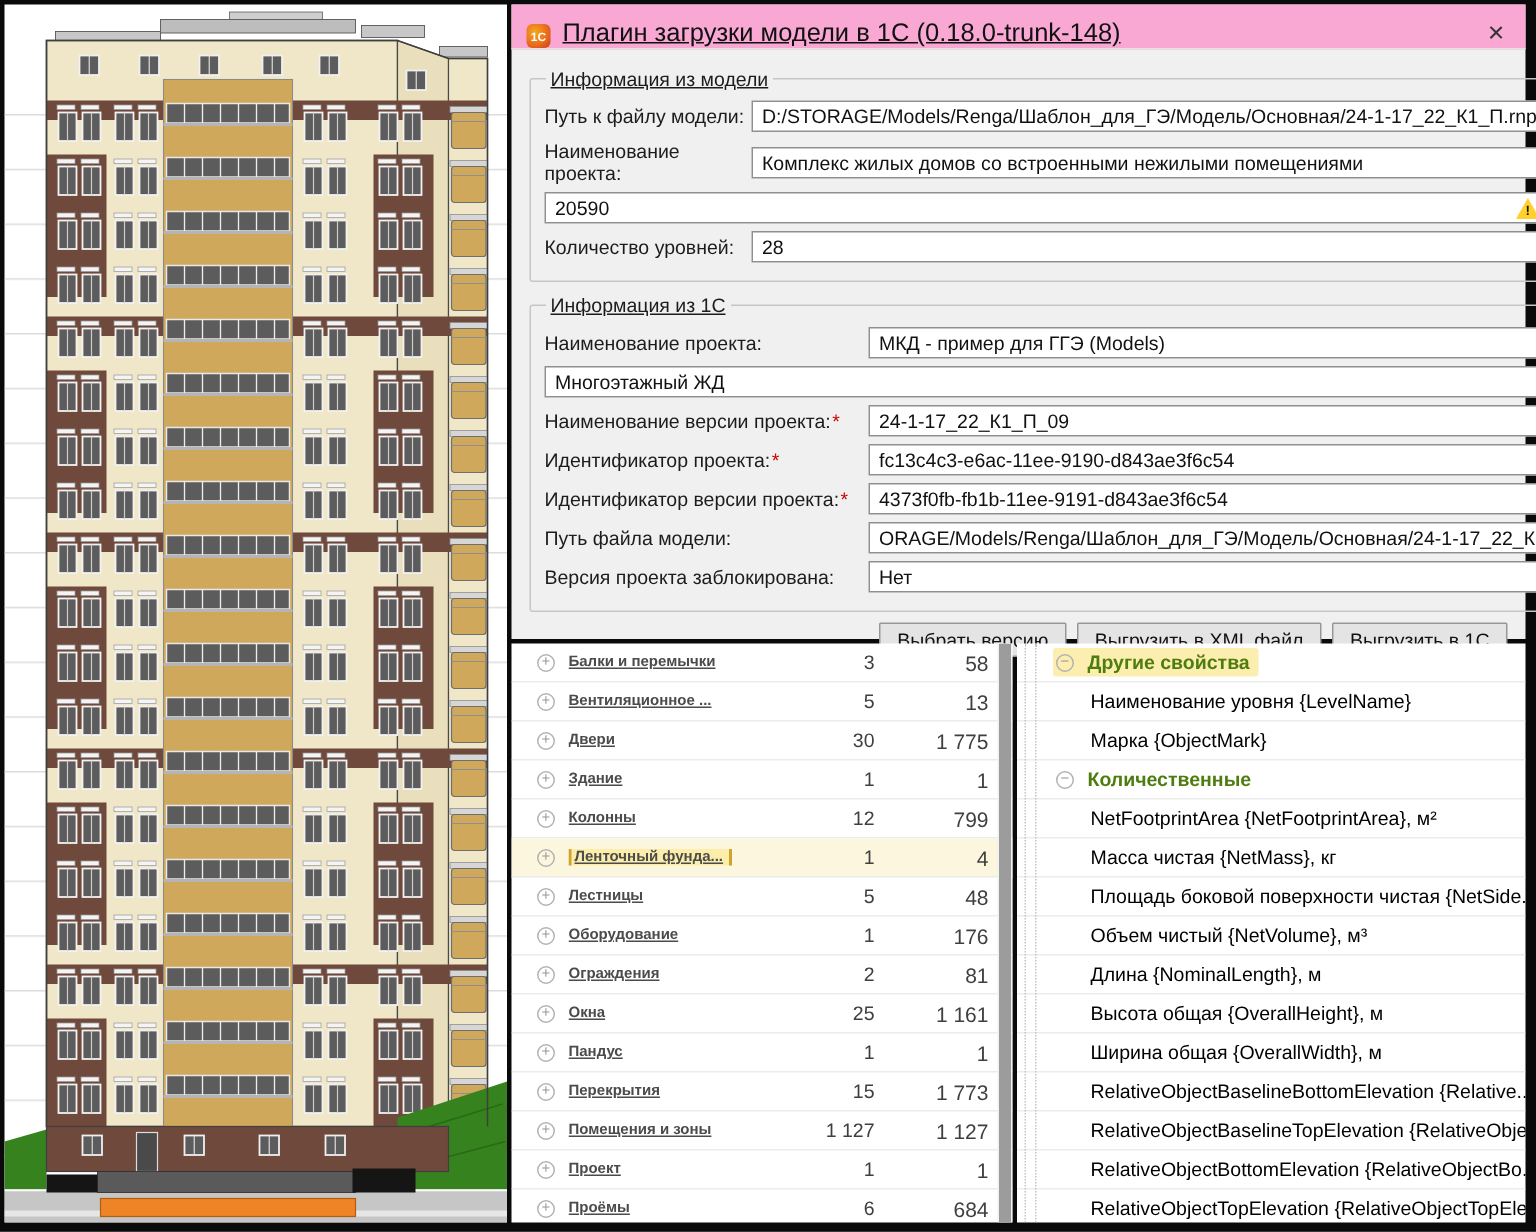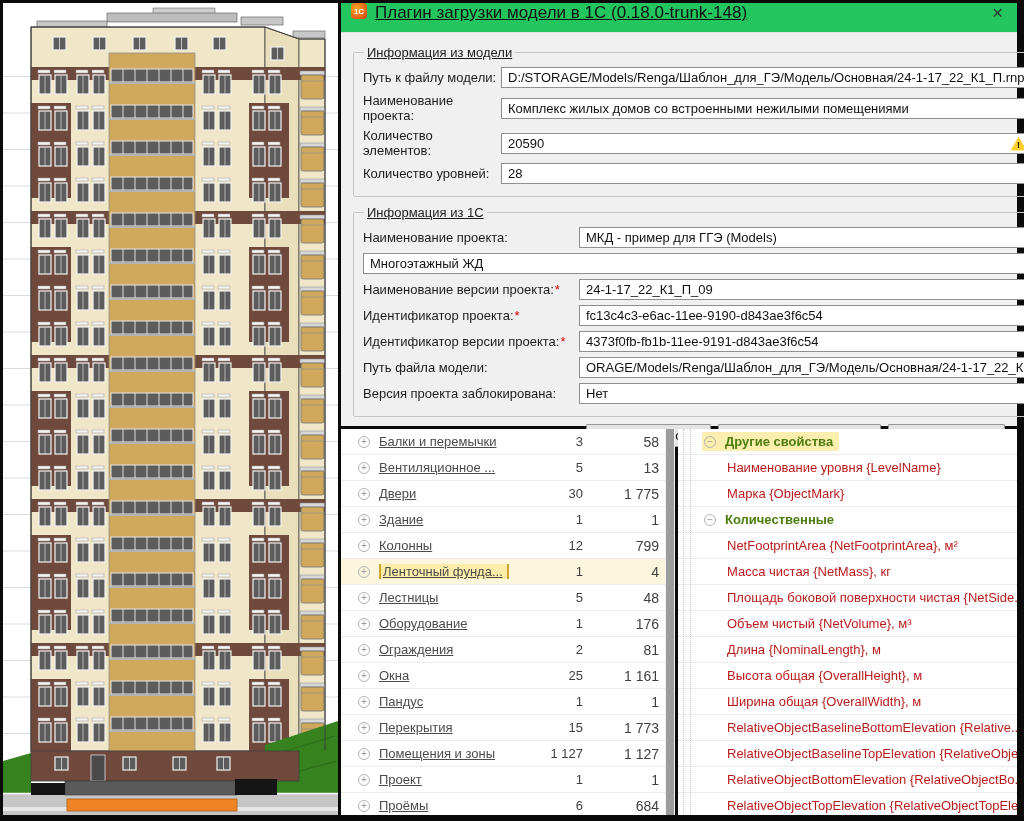--- a/index.html
+++ b/index.html
@@ -4,21 +4,21 @@
 <style>
   * { margin:0; padding:0; box-sizing:border-box; }
   body { font-family:"Liberation Sans", sans-serif; background:#888; }
   .canvas { position:relative; width:1024px; height:821px; background:#0a0a0a; overflow:hidden; }
 
   
   .building-panel { position:absolute; left:3px; top:3px; width:335px; height:812px; background:#fff; }
 
   
   .dialog { position:absolute; left:341px; top:3px; width:676px; height:423px; background:#f0f0f0; }
-  .titlebar { height:30px; background:#22c55e; display:flex; align-items:flex-start; padding:0 10px; border-bottom:1px solid #e3e3e3; }
+  .titlebar { height:30px; background:#f9a8d4; display:flex; align-items:flex-end; padding:0 10px; border-bottom:1px solid #e3e3e3; }
   .app-icon { width:16px; height:16px; border-radius:4px; background:radial-gradient(circle at 35% 35%, #f7a81e 0%, #e8681c 60%, #c93a14 100%);
               color:#fff; font-size:8px; font-weight:bold; display:flex; align-items:center; justify-content:center; margin-right:8px; }
   .title { font-size:17px; color:#111;text-decoration:underline; }
   .close { margin-left:auto; font-size:19px; color:#333; line-height:1; cursor:default; padding:0 4px; }
   .dlg-body { padding:4px 12px 0 12px; position:relative; height:393px; }
   fieldset.group { border:1px solid #c6c6c6; border-radius:2px; margin-top:8px; padding:2px 9px 7px 9px; }
   fieldset.group legend { font-size:13px; color:#1c1c1c; padding:0 3px; margin-left:1px;text-decoration:underline; }
   .frow { display:flex; align-items:center; margin:5px 0; }
   .flabel { font-size:13px; color:#1c1c1c; flex-shrink:0; }
   .g1 .flabel { width:138px; }
@@ -33,37 +33,37 @@
   .btnrow { display:flex; justify-content:flex-end; gap:7px; margin-top:7px; }
   .btnrow button { font-family:"Liberation Sans", sans-serif; font-size:13px; color:#111; padding:3px 11px;
                    background:#e4e4e4; border:1px solid #979797; border-radius:1px; }
 
   
   .elements-panel { position:absolute; left:341px; top:429px; width:334px; height:386px; background:#fff; overflow:hidden; }
   .erow { height:26px; display:flex; align-items:center; border-bottom:1px solid #ececec; padding:0 16px 0 17px; }
   .erow.hlrow { background:#fbf6dd; }
   .xicon { width:12px; height:12px; border:1px solid #b3b3b3; border-radius:50%; color:#9a9a9a; font-size:10px;
            line-height:10px; text-align:center; margin-right:9px; flex-shrink:0; }
-  .ename { flex:1; font-size:13px; font-weight:normal; color:#4b4b4b; text-decoration:underline;
+  .ename { flex:1; font-size:10px; font-weight:bold; color:#4b4b4b; text-decoration:underline;
            white-space:nowrap; overflow:hidden; }
   .ename .nm.hl { background:#fcedaa; border:2px solid #cfa42b; border-radius:2px; padding:0 4px 1px 2px; }
   .c1 { width:56px; text-align:right; font-size:13px; color:#3f3f3f; }
   .c2 { width:76px; text-align:right; font-size:14px; color:#3f3f3f; }
   .vscroll { position:absolute; right:0; top:0; width:10px; height:100%; background:#f2f2f2; }
   .vscroll .thumb { position:absolute; left:1px; right:1px; top:0; height:100%; background:#9c9c9c; }
 
   
   .props-panel { position:absolute; left:678px; top:429px; width:339px; height:386px; background:#fff; overflow:hidden; }
   .props-panel .guide-a, .props-panel .guide-b { position:absolute; top:0; bottom:0; width:0; border-left:1px dotted #c4c4c4; }
   .props-panel .guide-a { left:5px; } .props-panel .guide-b { left:12px; }
   .prow { height:26px; display:flex; align-items:center; border-bottom:1px solid #ececec; padding-left:47px; }
   .prow.group { padding-left:24px; }
   .labelwrap { display:flex; align-items:center; padding:2px 6px 2px 2px; border-radius:2px; }
   .labelwrap.highlight { background:#fbeeae; }
-  .plabel { font-size:13px; color:#b91c1c; white-space:nowrap; }
+  .plabel { font-size:13px; color:#000000; white-space:nowrap; }
   .prow.group .plabel { font-weight:bold; color:#4d7c0f; }
   .prow .xicon { display:none; }
   .prow.group .xicon { display:block; }
 </style>
 </head>
 <body>
 
 <div class="canvas">
 
   <div class="building-panel">
@@ -238,21 +238,20 @@
 
             <div class="frow">
               <span class="flabel"><span>Наименование проекта:</span></span>
               <span class="finput">
                 <span class="fvalue">Комплекс жилых домов со встроенными нежилыми помещениями</span>
 
               </span>
             </div>
 
             <div class="frow">
-              <span class="flabel"><span>Количество элементов:</span></span>
               <span class="finput">
                 <span class="fvalue">20590</span>
                 <span class="warn">!</span>
               </span>
             </div>
 
             <div class="frow">
               <span class="flabel"><span>Количество уровней:</span></span>
               <span class="finput">
                 <span class="fvalue">28</span>

